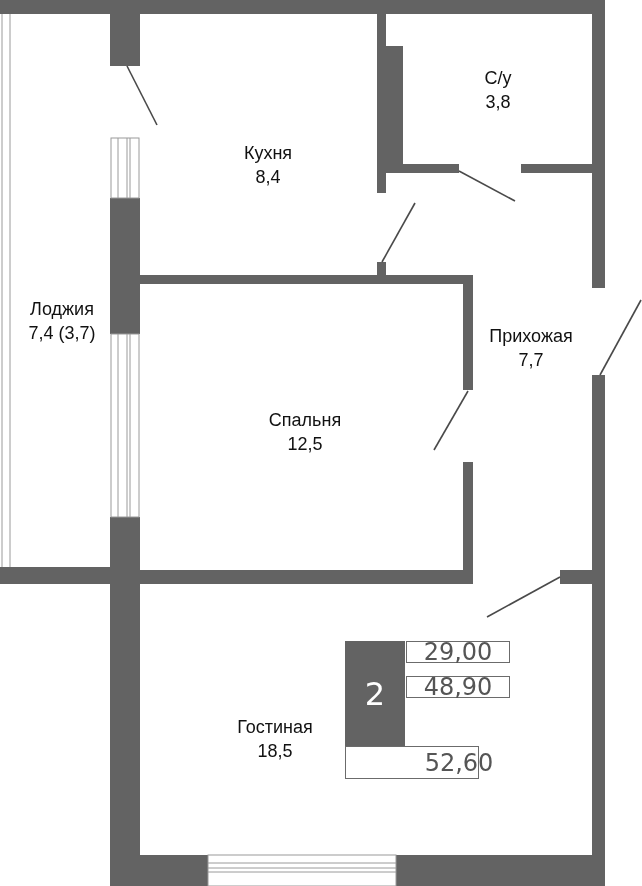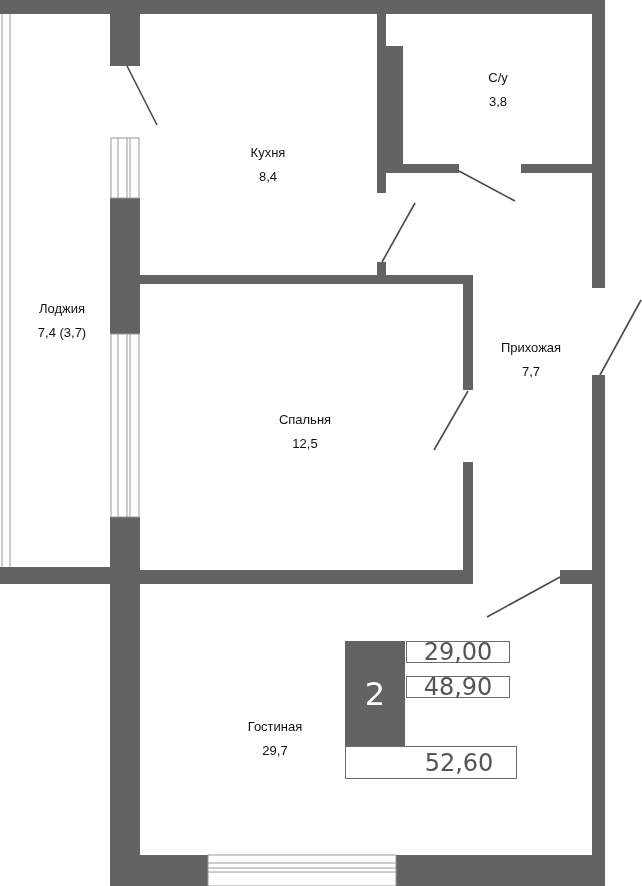--- a/index.html
+++ b/index.html
@@ -2,25 +2,25 @@
 <html><head>
 <meta charset="utf-8">
 <style>
   html, body { margin:0; padding:0; background:#ffffff; }
   #plan { position:relative; width:642px; height:886px; overflow:hidden; background:#fff; }
   svg { position:absolute; left:0; top:0; }
   .wall { fill:#636363; }
   .win { fill:#ffffff; stroke:#9a9a9a; stroke-width:1; }
   .thin { stroke:#9a9a9a; stroke-width:1; fill:none; }
   .door { stroke:#4a4a4a; stroke-width:1.6; fill:none; }
-  .label { position:absolute; font-family:"Liberation Sans", sans-serif; font-size:13px; color:#111; text-align:center; line-height:24px; white-space:nowrap; transform:translateX(-50%); }
+  .label { position:absolute; font-family:"Liberation Sans", sans-serif; font-size:18px; color:#111; text-align:center; line-height:24px; white-space:nowrap; transform:translateX(-50%); }
   .summary { position:absolute; left:345px; top:641px; width:167px; height:138px; font-family:"DejaVu Sans", sans-serif; }
   .sum-rooms { position:absolute; left:0; top:0; width:60px; height:105px; background:#636363; color:#fff; font-size:32px; display:flex; align-items:center; justify-content:center; }
   .sum-cell { position:absolute; left:61px; width:104px; height:22px; border:1.5px solid #6b6b6b; background:#fff; color:#555; font-size:24px; display:flex; align-items:center; justify-content:center; box-sizing:border-box; }
-  .sum-total { position:absolute; left:0; top:105px; width:172px; height:33px; border:1.5px solid #6b6b6b; background:#fff; color:#555; font-size:24px; box-sizing:border-box; }
+  .sum-total { position:absolute; left:0; top:105px; width:134px; height:33px; border:1.5px solid #6b6b6b; background:#fff; color:#555; font-size:24px; box-sizing:border-box; }
   .sum-total span { position:absolute; left:61px; width:104px; text-align:center; top:2px; }
 </style>
 </head>
 <body>
 
 <div id="plan">
   <svg width="642" height="886" viewBox="0 0 642 886">
 
     <rect class="wall" x="0" y="0" width="605" height="14"></rect>
 
@@ -92,31 +92,31 @@
     <div>8,4</div>
   </div>
   <div class="label" style="left:498px; top:66px;">
     <div>С/у</div>
     <div>3,8</div>
   </div>
   <div class="label" style="left:62px; top:297px;">
     <div>Лоджия</div>
     <div>7,4 (3,7)</div>
   </div>
-  <div class="label" style="left:531px; top:336px;">
+  <div class="label" style="left:531px; top:324px;">
     <div>Прихожая</div>
     <div>7,7</div>
   </div>
   <div class="label" style="left:305px; top:408px;">
     <div>Спальня</div>
     <div>12,5</div>
   </div>
   <div class="label" style="left:240px; top:715px;margin-left:35px;">
     <div>Гостиная</div>
-    <div>29,7</div>
+    <div>18,5</div>
   </div>
 
   <div class="summary">
     <div class="sum-rooms">2</div>
     <div class="sum-cell" style="top:0;">29,00</div>
     <div class="sum-cell" style="top:35px;">48,90</div>
     <div class="sum-total">
       <span>52,60</span>
     </div>
   </div>

